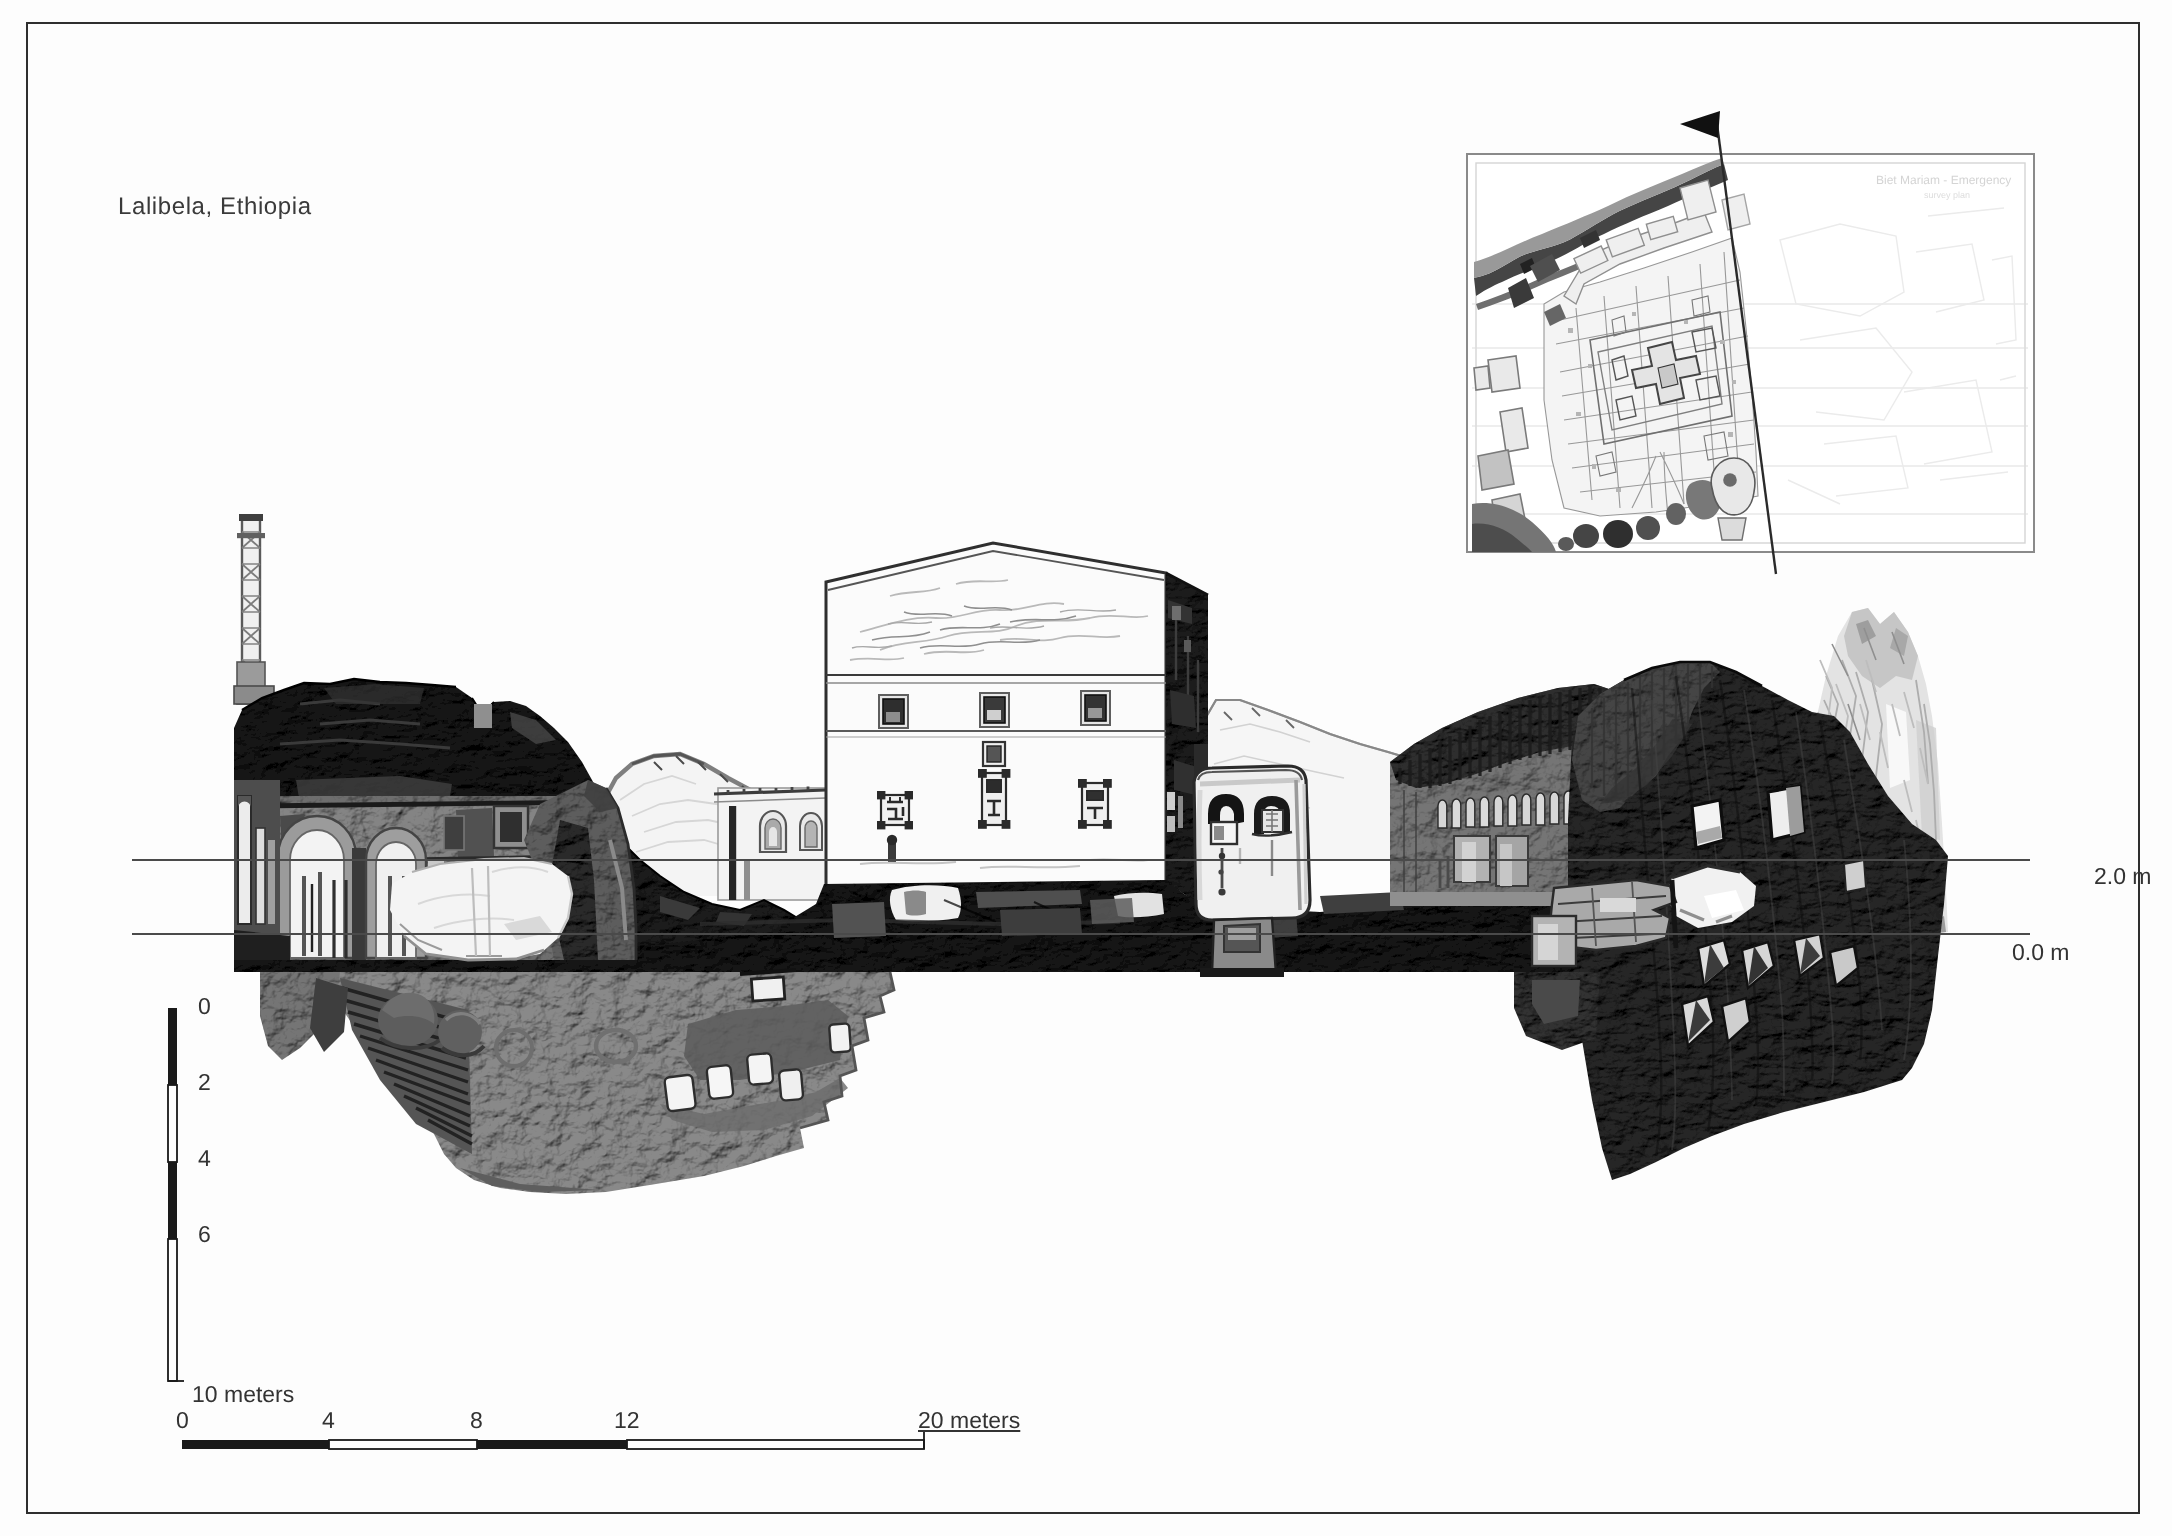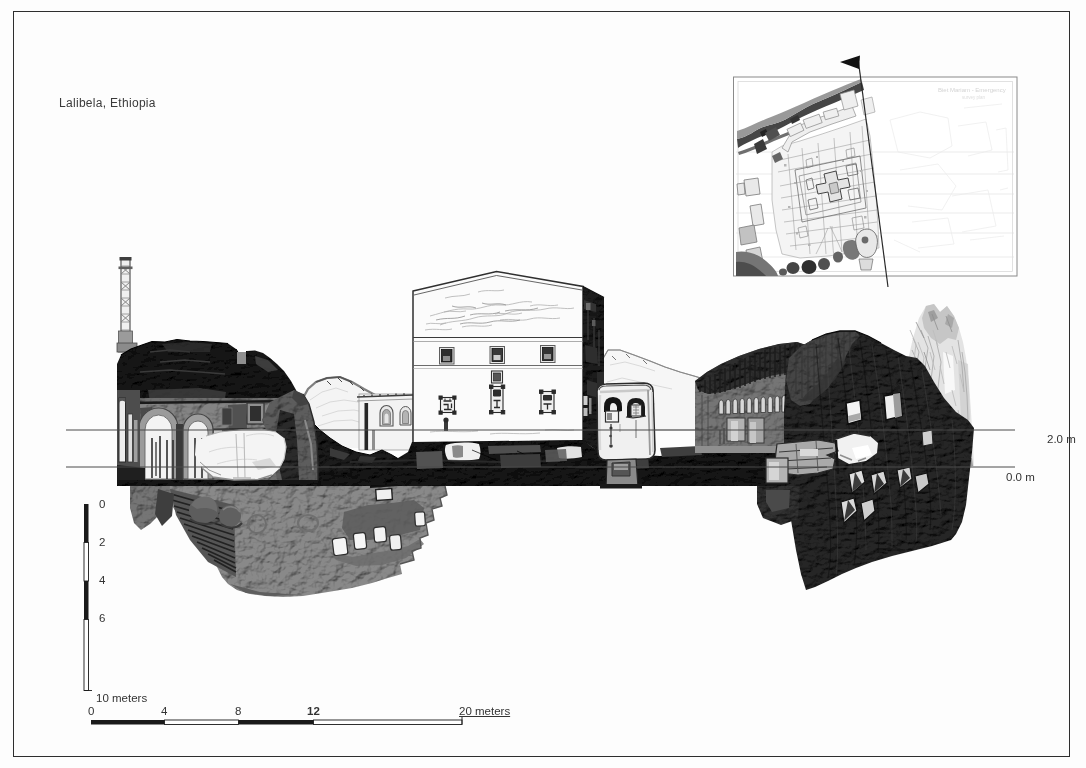--- a/index.html
+++ b/index.html
@@ -642,16 +642,16 @@
   <div class="lbl" style="left:99px;top:612px;">6</div>
 
   <div class="lbl" style="left:96px;top:692px;">10 meters</div>
 
   <div class="lbl" style="left:88px;top:705px;">0</div>
 
   <div class="lbl" style="left:161px;top:705px;">4</div>
 
   <div class="lbl" style="left:235px;top:705px;">8</div>
 
-  <div class="lbl" style="left:307px;top:705px;font-weight:bold;">12</div>
+  <div class="lbl" style="left:307px;top:705px;">12</div>
 
   <div class="lbl" style="left:459px;top:705px;text-decoration:underline;">20 meters</div>
 </div>
 
 </body></html>

